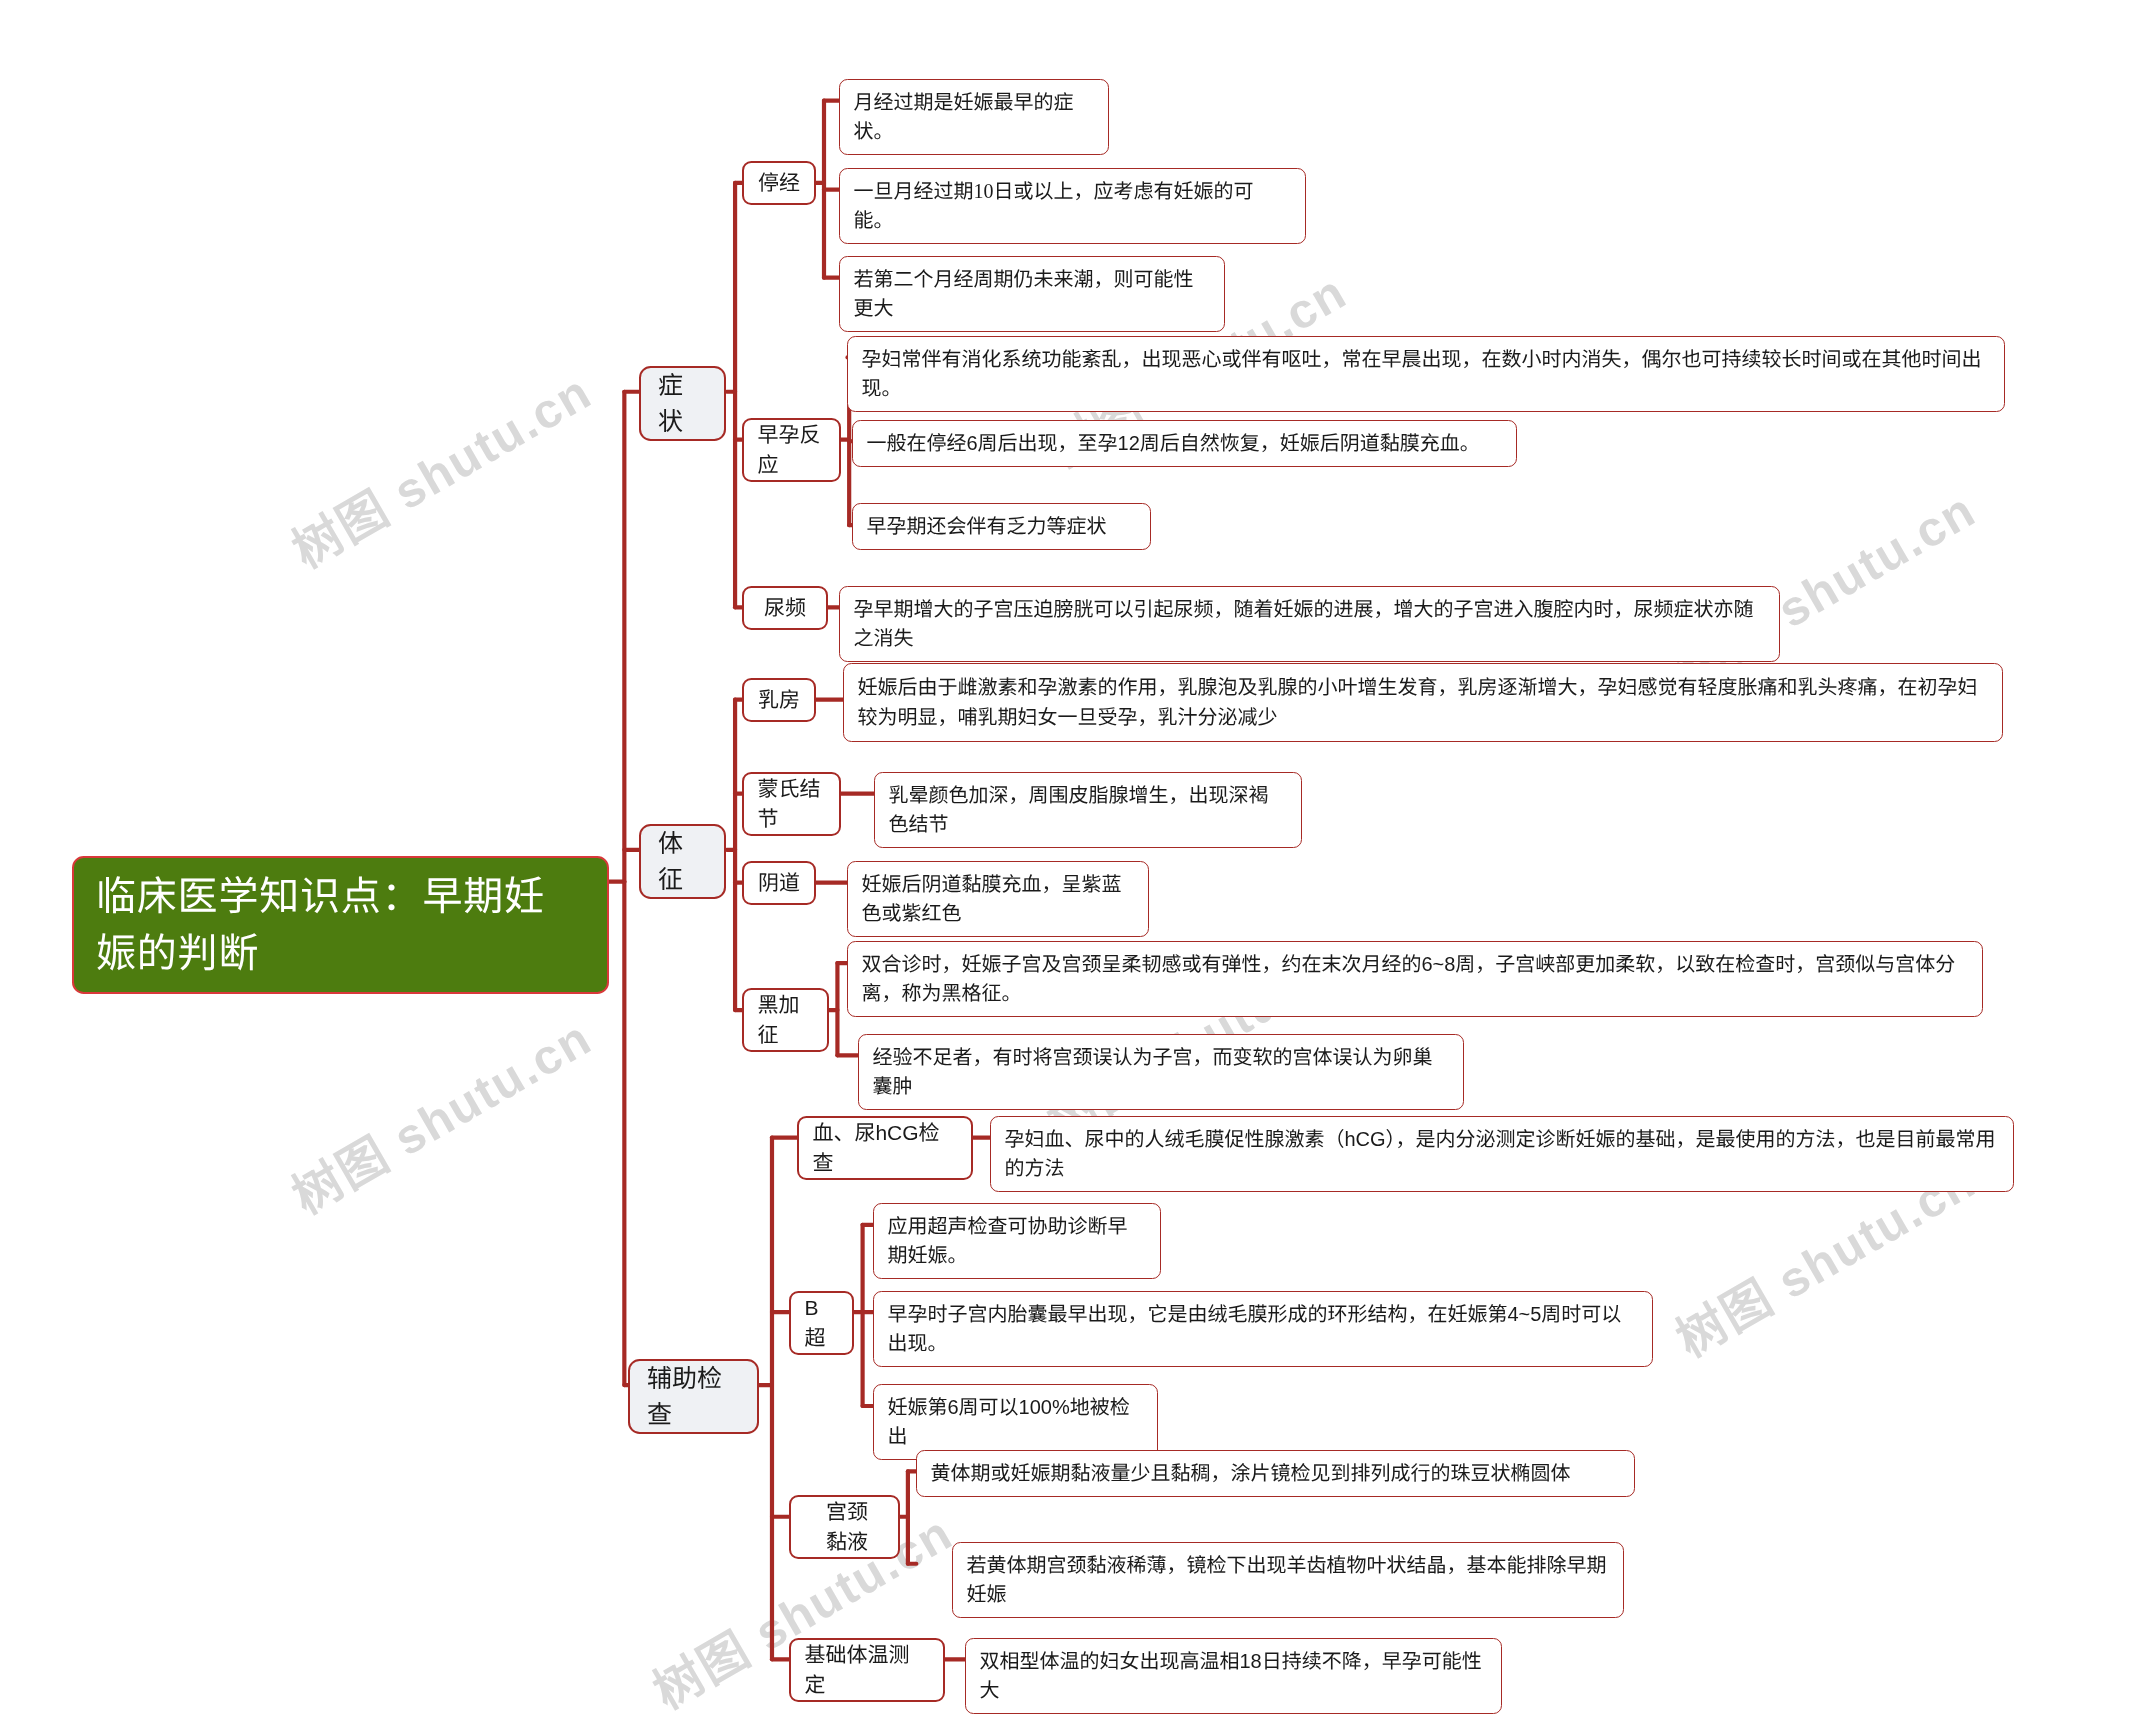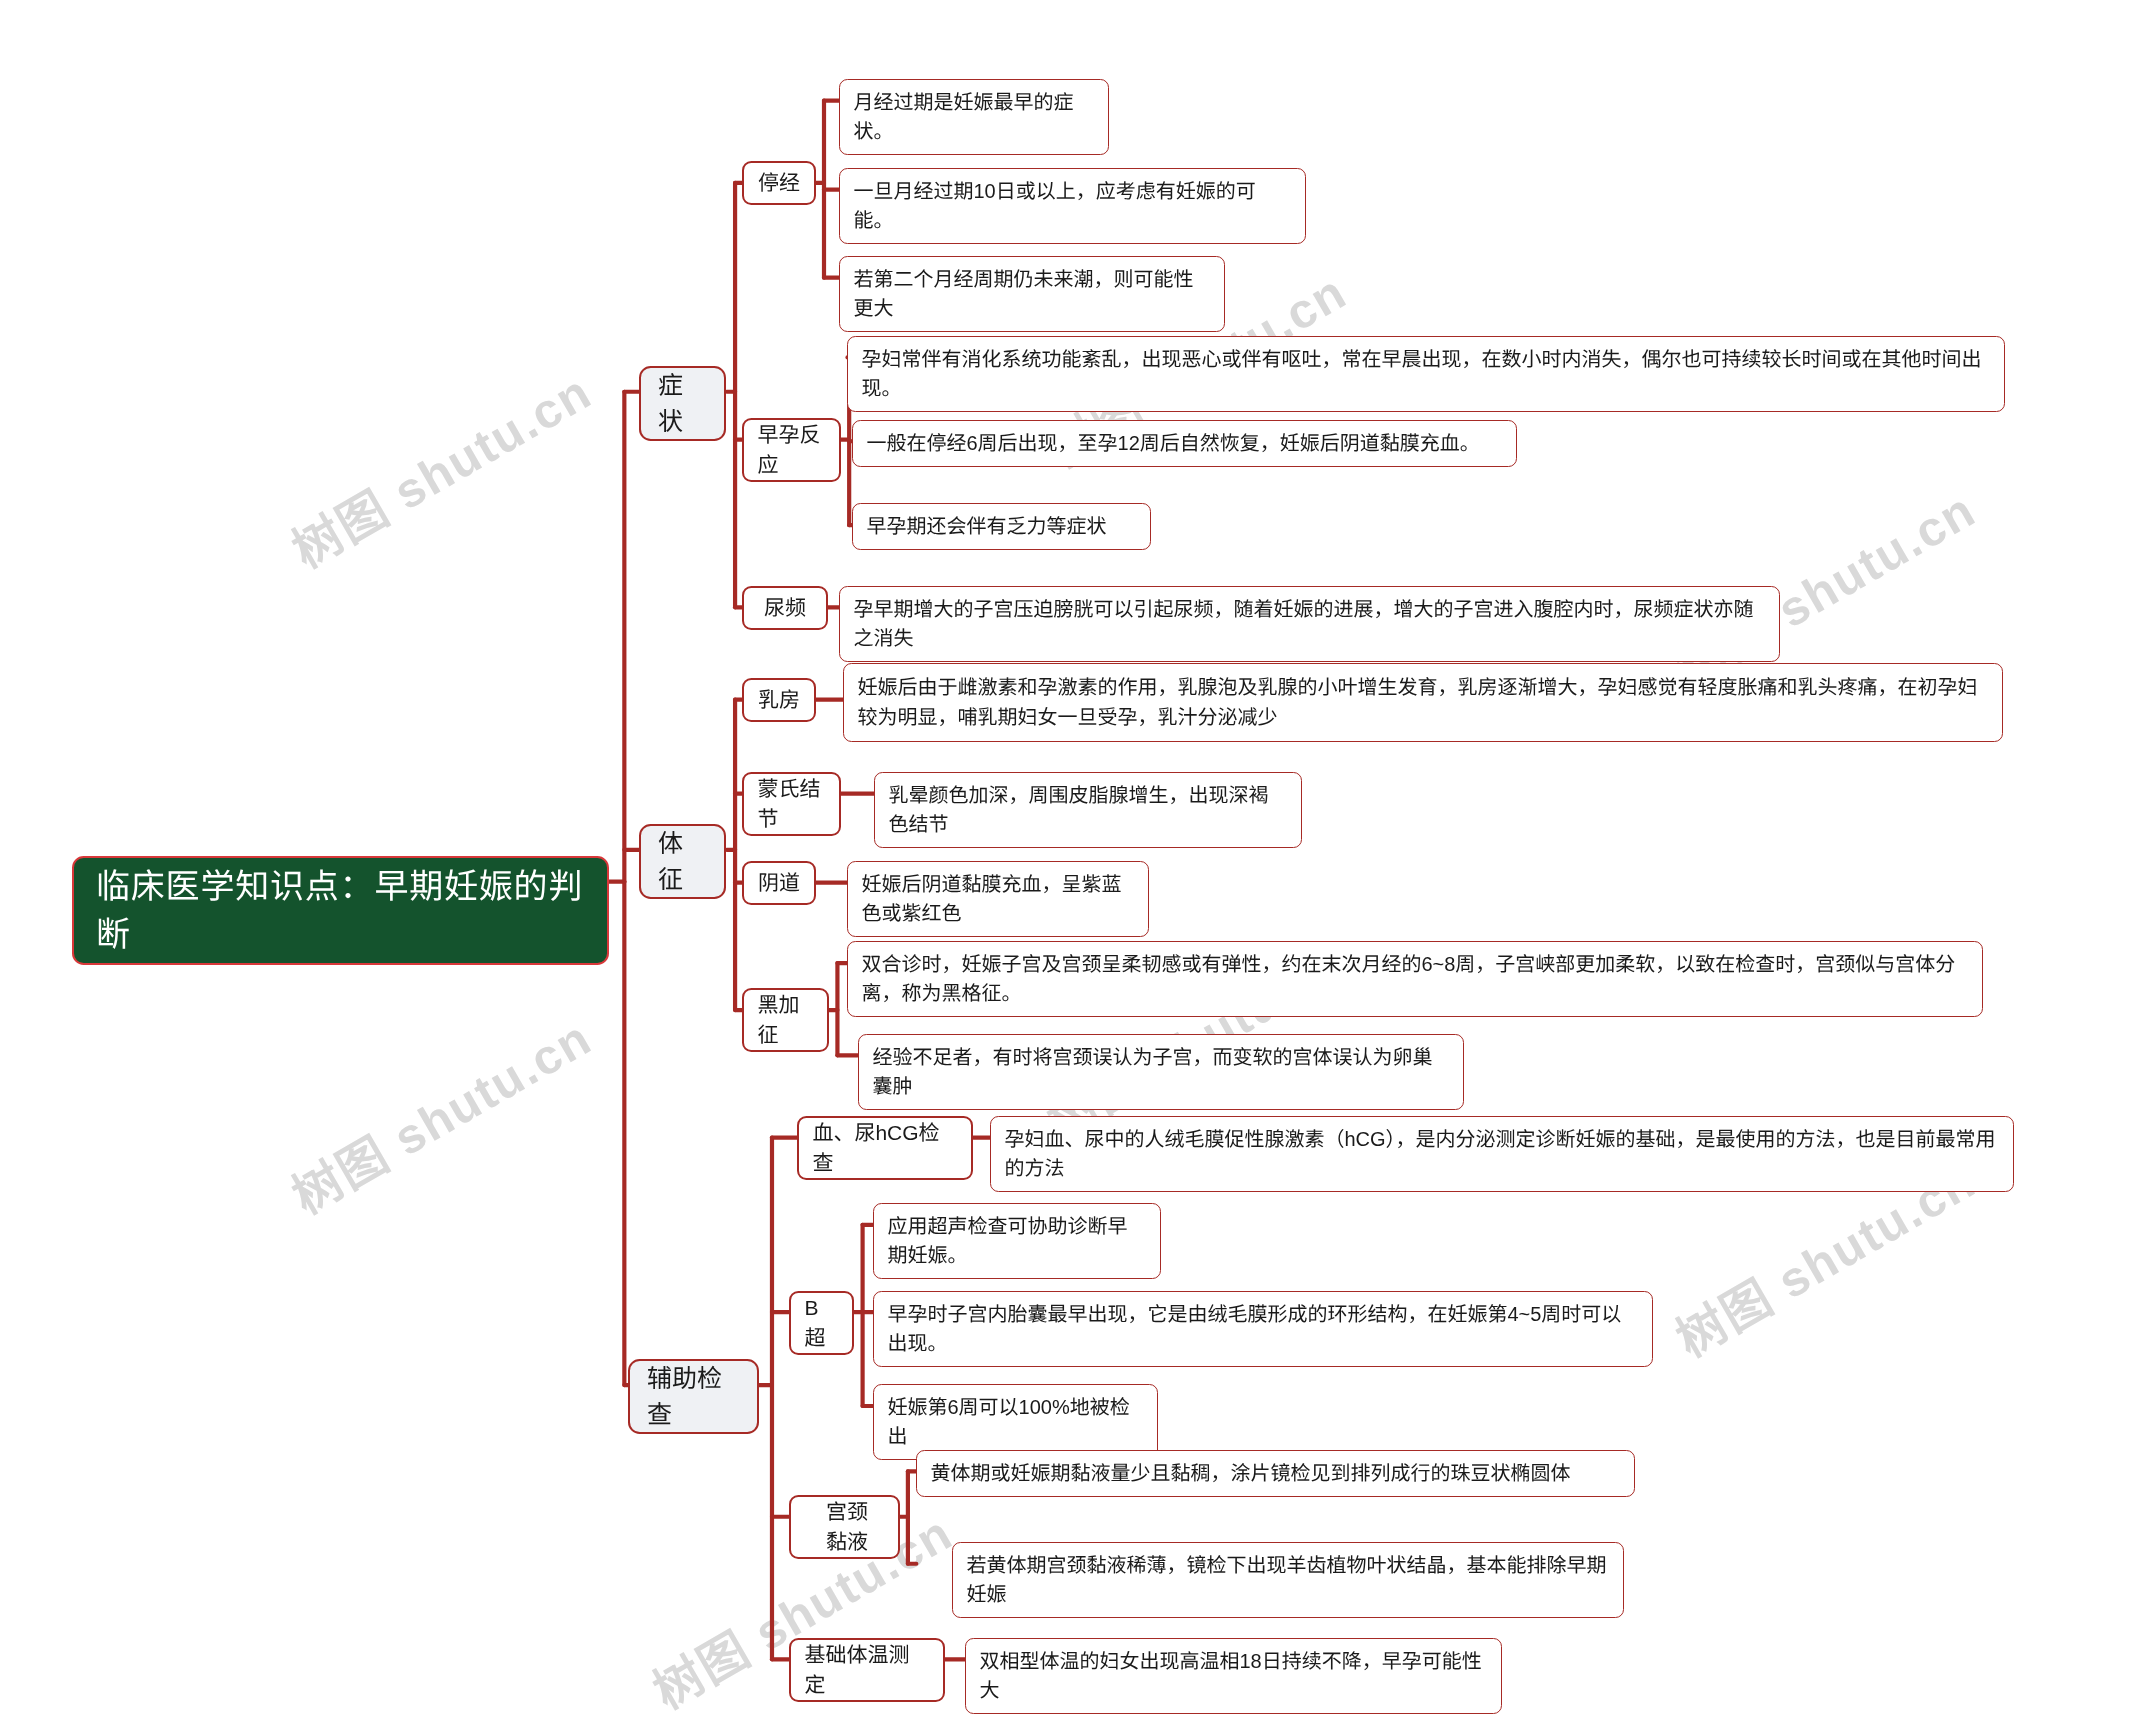--- a/index.html
+++ b/index.html
@@ -38,26 +38,26 @@
     background:#ffffff;
     color:#1a1a1a;
     display:flex;
     align-items:center;
     line-height:1.42;
     white-space:pre-wrap;
   }
 
   
   .node.root{
-    background:#14532d;
+    background:#4d7c0f;
     border-color:#d9383a;
     color:#ffffff;
-    font-size:34px;
+    font-size:40px;
     border-radius:11.7px;
-    padding:4px 22px;
+    padding:10px 22px;
     justify-content:flex-start;
     letter-spacing:0.8px;
   }
 
   
   .node.lvl1{
     background:#eff1f4;
     font-size:25px;
     border-radius:11.7px;
     padding:0 17px;
@@ -179,21 +179,21 @@
   </g>
 </svg>
 
 <div id="map">
     <div class="node root" style="left: 72px; top: 856px; width: 537px; min-height: 52px;">临床医学知识点：早期妊娠的判断</div>
     <div class="node lvl1" style="left: 639px; top: 366px; width: 87px; min-height: 52px;">症状</div>
     <div class="node lvl1" style="left: 639px; top: 824px; width: 87px; min-height: 52px;">体征</div>
     <div class="node lvl1" style="left: 628px; top: 1359px; width: 131px; min-height: 52px;">辅助检查</div>
     <div class="node lvl2" style="left: 742px; top: 161px; width: 74px; min-height: 44px;">停经</div>
     <div class="node leaf" style="left: 839px; top: 79px; width: 270px; min-height: 44px;">月经过期是妊娠最早的症状。</div>
-    <div class="node leaf" style="left: 839px; top: 168px; width: 467px; min-height: 44px;">一旦月经过期10日或以上，应考虑有妊娠的可能。</div>
+    <div class="node leaf" style="left: 839px; top: 168px; width: 467px; min-height: 44px; font-family: Liberation Serif, serif;">一旦月经过期10日或以上，应考虑有妊娠的可能。</div>
     <div class="node leaf" style="left: 839px; top: 256px; width: 386px; min-height: 44px;">若第二个月经周期仍未来潮，则可能性更大</div>
     <div class="node lvl2" style="left: 742px; top: 418px; width: 99px; min-height: 44px;">早孕反应</div>
     <div class="node leaf" style="left: 847px; top: 336px; width: 1158px; min-height: 44px;">孕妇常伴有消化系统功能紊乱，出现恶心或伴有呕吐，常在早晨出现，在数小时内消失，偶尔也可持续较长时间或在其他时间出现。</div>
     <div class="node leaf" style="left: 852px; top: 420px; width: 665px; min-height: 44px;">一般在停经6周后出现，至孕12周后自然恢复，妊娠后阴道黏膜充血。</div>
     <div class="node leaf" style="left: 852px; top: 503px; width: 299px; min-height: 44px;">早孕期还会伴有乏力等症状</div>
     <div class="node lvl2" style="left: 742px; top: 586px; width: 86px; min-height: 44px;">尿频</div>
     <div class="node leaf" style="left: 839px; top: 586px; width: 941px; min-height: 44px;">孕早期增大的子宫压迫膀胱可以引起尿频，随着妊娠的进展，增大的子宫进入腹腔内时，尿频症状亦随之消失</div>
     <div class="node lvl2" style="left: 742px; top: 678px; width: 74px; min-height: 44px;">乳房</div>
     <div class="node leaf two-line" style="left: 843px; top: 663px; width: 1160px; min-height: 77px;">妊娠后由于雌激素和孕激素的作用，乳腺泡及乳腺的小叶增生发育，乳房逐渐增大，孕妇感觉有轻度胀痛和乳头疼痛，在初孕妇较为明显，哺乳期妇女一旦受孕，乳汁分泌减少</div>
     <div class="node lvl2" style="left: 742px; top: 772px; width: 99px; min-height: 44px;">蒙氏结节</div>

